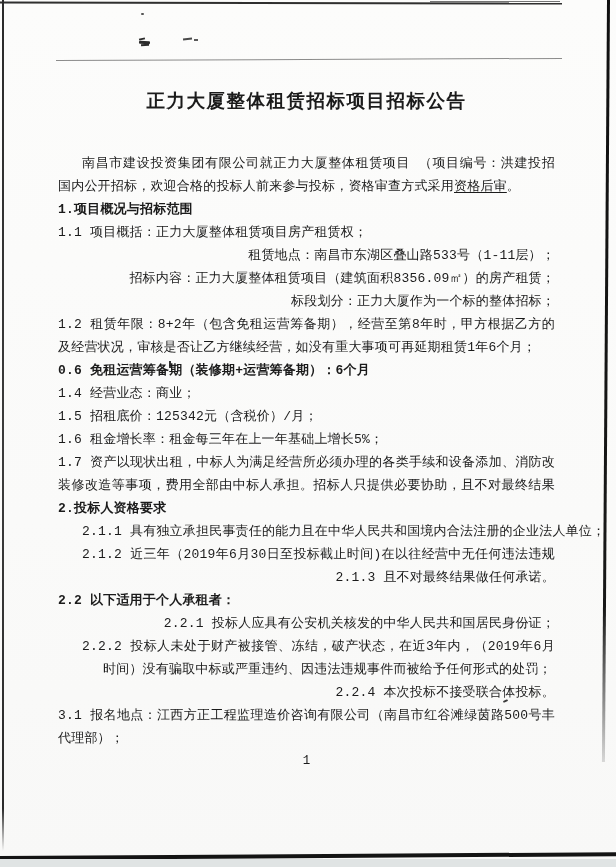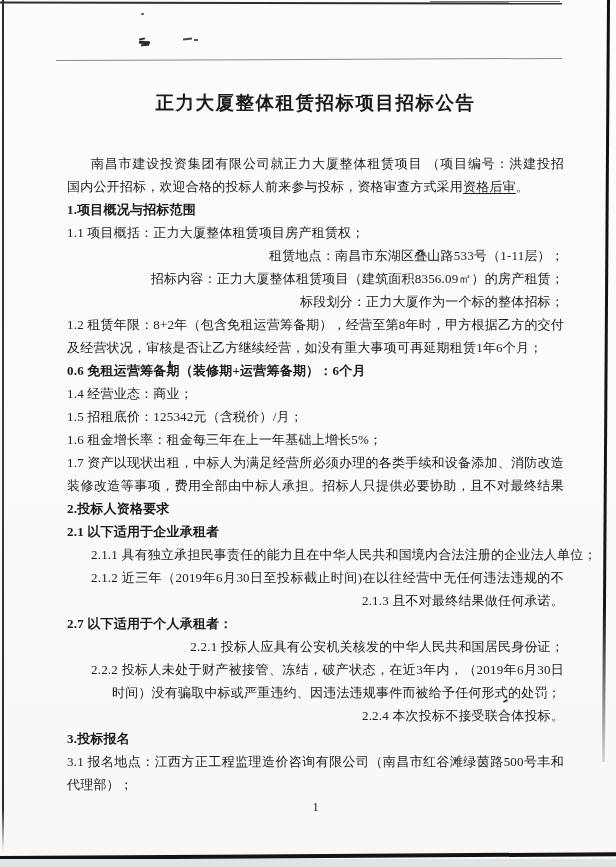--- a/index.html
+++ b/index.html
@@ -1,21 +1,21 @@
 <!DOCTYPE html>
 <html><head>
 <meta charset="utf-8">
 <style>
   html,body{margin:0;padding:0;background:#e9e9e9;}
   .paper{
     position:relative;width:616px;height:867px;overflow:hidden;
     background:linear-gradient(180deg,#fcfcfb 0%,#fafaf9 60%,#f8f8f7 100%);
     font-family:"Liberation Serif","DejaVu Serif",serif;color:#1b1b1b;
   }
-  .content{position:absolute;left:67px;top:0;width:497px;}
+  .content{position:absolute;left:58px;top:0;width:497px;font-family:Liberation Mono, monospace;}
   .doc-title{
     margin-top:88px;height:30px;line-height:30px;text-align:center;
     font-size:18.5px;font-weight:bold;letter-spacing:1.5px;margin-bottom:34px;
     white-space:nowrap;
   }
   .line{height:23px;line-height:23px;font-size:13px;letter-spacing:.2px;white-space:nowrap;}
   .line.fill{white-space:normal;text-align:justify;text-align-last:justify;overflow:hidden;}
   .s0{font-weight:bold;}
   .l1b{font-weight:bold;}
   .p1{padding-left:24px;}
@@ -79,29 +79,27 @@
         <div class="line l2">标段划分：正力大厦作为一个标的整体招标；</div>
         <div class="line l1 fill">1.2 租赁年限：8+2年（包含免租运营筹备期），经营至第8年时，甲方根据乙方的交付租金的情况</div>
         <div class="line c0">及经营状况，审核是否让乙方继续经营，如没有重大事项可再延期租赁1年6个月；</div>
         <div class="line l1b">0.6 免租运营筹备期（装修期+运营筹备期）：6个月</div>
         <div class="line l1">1.4 经营业态：商业；</div>
         <div class="line l1">1.5 招租底价：125342元（含税价）/月；</div>
         <div class="line l1">1.6 租金增长率：租金每三年在上一年基础上增长5%；</div>
         <div class="line l1 fill">1.7 资产以现状出租，中标人为满足经营所必须办理的各类手续和设备添加、消防改造验收、房屋</div>
         <div class="line c0 fill">装修改造等事项，费用全部由中标人承担。招标人只提供必要协助，且不对最终结果做任何承诺；</div>
         <div class="line s0">2.投标人资格要求</div>
-        <div class="line l1b">2.1 以下适用于企业承租者</div>
         <div class="line l2">2.1.1 具有独立承担民事责任的能力且在中华人民共和国境内合法注册的企业法人单位；</div>
         <div class="line l2 fill">2.1.2 近三年（2019年6月30日至投标截止时间)在以往经营中无任何违法违规的不良记录；</div>
         <div class="line l2">2.1.3 且不对最终结果做任何承诺。</div>
-        <div class="line l1b">2.7 以下适用于个人承租者：</div>
+        <div class="line l1b">2.2 以下适用于个人承租者：</div>
         <div class="line l2">2.2.1 投标人应具有公安机关核发的中华人民共和国居民身份证；</div>
         <div class="line l2 fill">2.2.2 投标人未处于财产被接管、冻结，破产状态，在近3年内，（2019年6月30日至投标截止</div>
         <div class="line l3">时间）没有骗取中标或严重违约、因违法违规事件而被给予任何形式的处罚；</div>
         <div class="line l2">2.2.4 本次投标不接受联合体投标。</div>
-        <div class="line s0">3.投标报名</div>
         <div class="line l1 fill">3.1 报名地点：江西方正工程监理造价咨询有限公司（南昌市红谷滩绿茵路500号丰和都会3栋12楼</div>
         <div class="line c0">代理部）；</div>
       </div>
     <div class="pagenum">1</div>
   </div>
 
 </div>
 
 </body></html>

